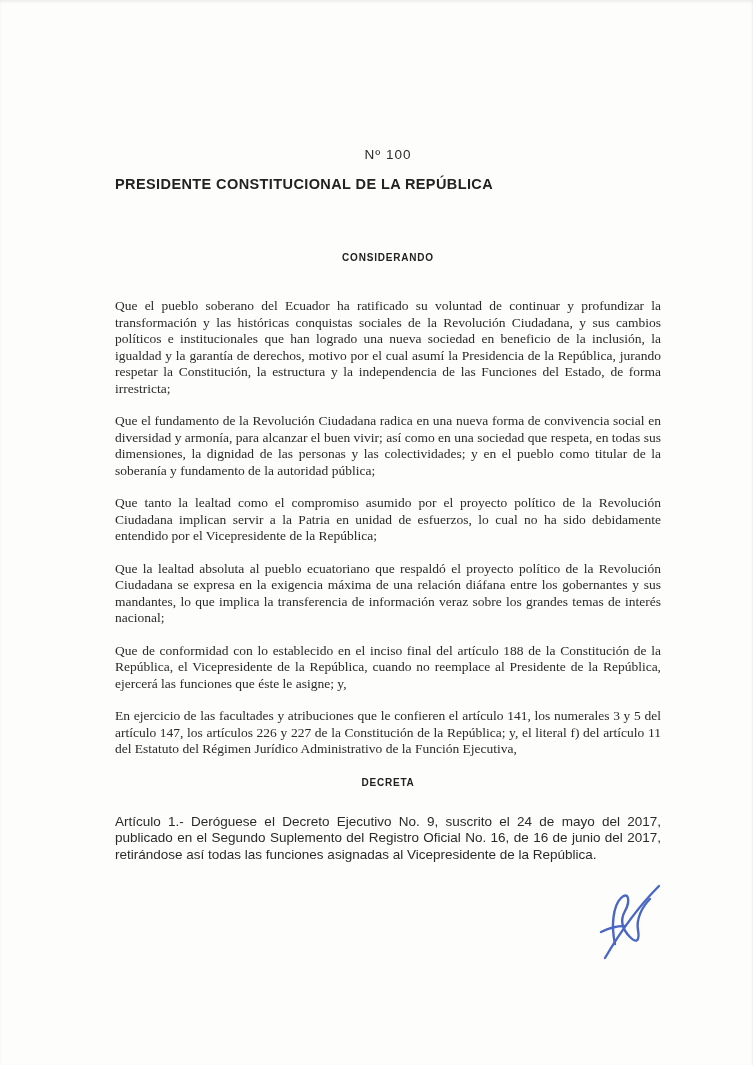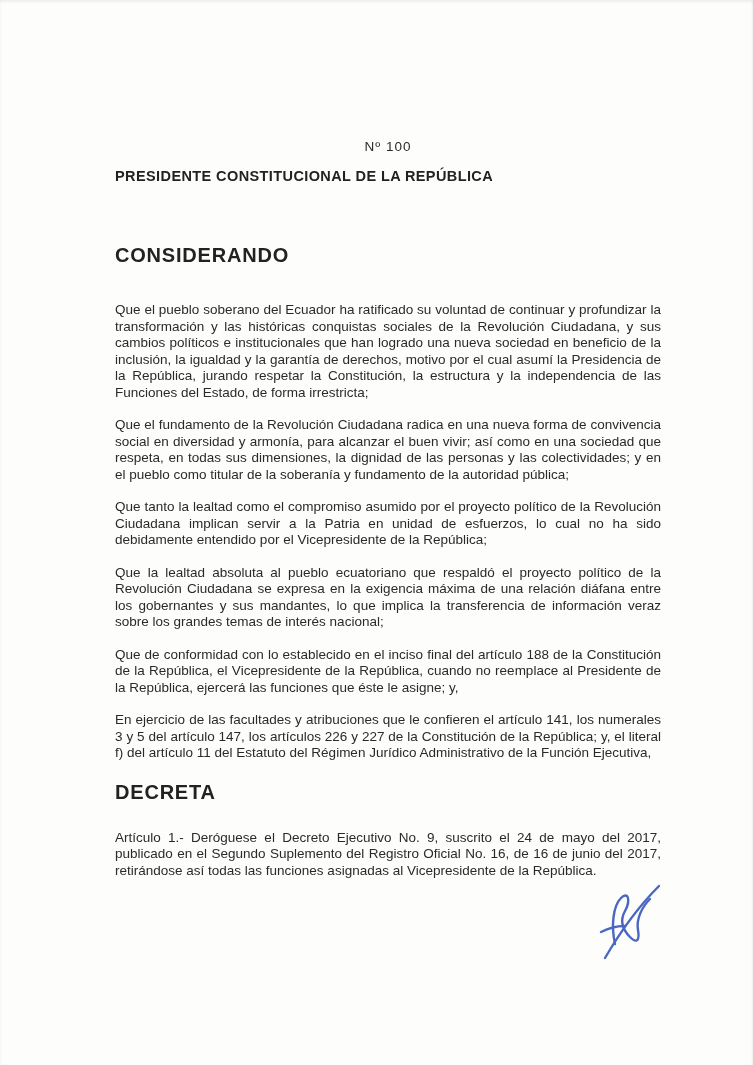--- a/index.html
+++ b/index.html
@@ -14,21 +14,21 @@
   }
   .page {
     position: relative;
     width: 753px;
     height: 1065px;
     box-shadow: inset 0 2px 3px rgba(0,0,0,0.06), inset -1px 0 2px rgba(0,0,0,0.04);
   }
   .content {
     position: absolute;
     left: 115px;
-    top: 8px;
+    top: 16px;
     width: 546px;
   }
   .doc-number {
     margin-top: 131px;
     text-align: center;
     font-size: 13.5px;
     letter-spacing: 1px;
     color: #2c2c2c;
   }
   .president-name {
@@ -41,35 +41,36 @@
   }
   .president-title {
     margin-top: 14px;
     text-align: left;
     font-size: 14.5px;
     font-weight: bold;
     letter-spacing: 0.4px;
     color: #222;
   }
   .section-heading {
-    text-align: left;
-    font-size: 20px;
+    text-align: center;
+    font-size: 10px;
     font-weight: bold;
     letter-spacing: 0.8px;
     color: #222;
   }
   .considerando-heading { margin-top: 60px; }
   .decreta-heading { margin-top: 19px; }
   .paragraphs { margin-top: 35px; }
   p.body-par {
     font-size: 13.5px;
     line-height: 16.5px;
     text-align: justify;
     margin: 0 0 16px 0;
     color: #2a2a2a;
+    font-family: Liberation Serif, serif;
   }
   .article {
     margin-top: 26px;
     font-size: 13.5px;
     line-height: 16.5px;
     text-align: justify;
     color: #2a2a2a;
   }
   .article .bold { font-weight: normal; }
   .signature {

